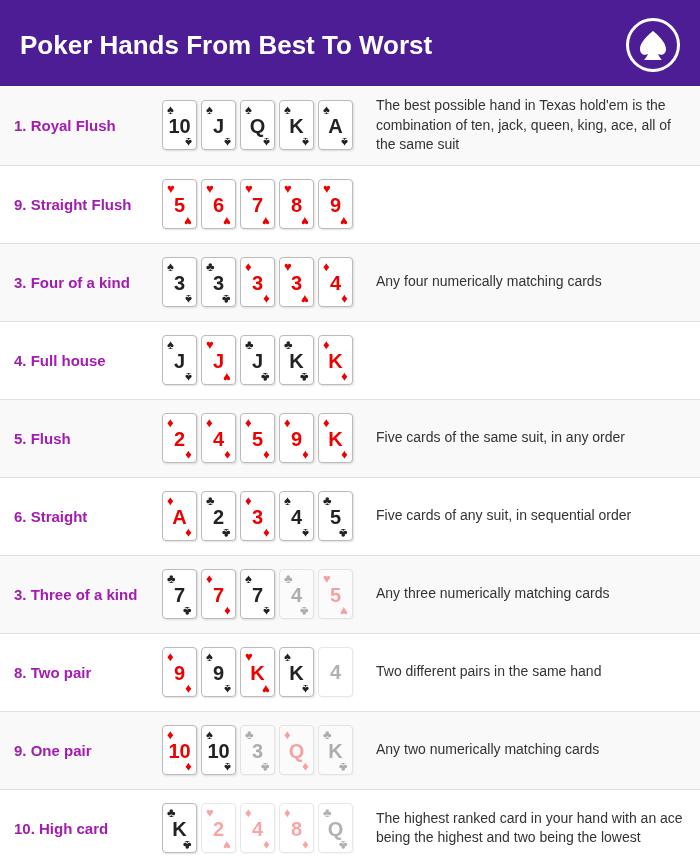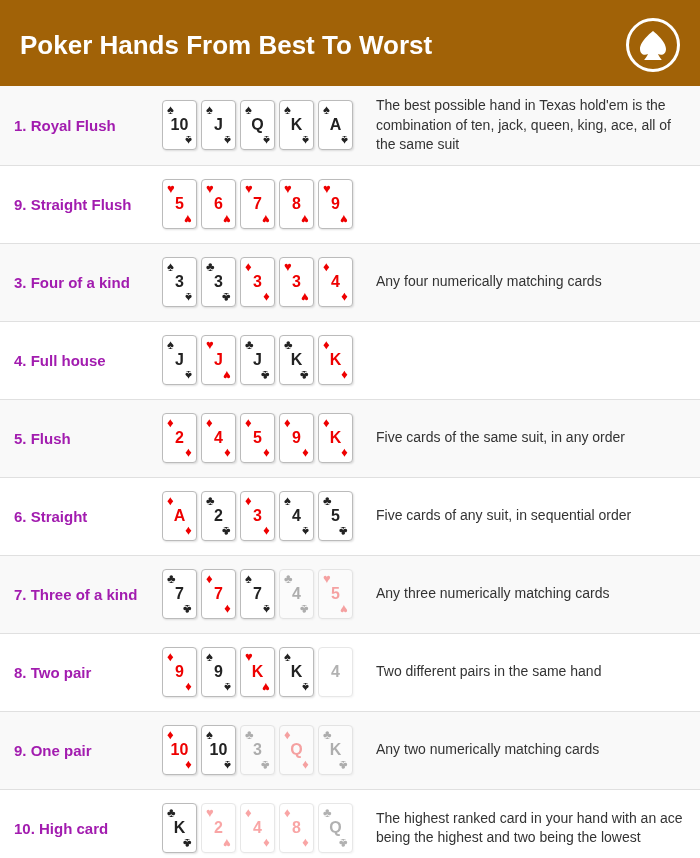--- a/index.html
+++ b/index.html
@@ -3,21 +3,21 @@
   <meta charset="utf-8">
   <style>
     * { box-sizing: border-box; margin: 0; padding: 0; }
     body {
       font-family: Arial, sans-serif;
       background: #fff;
       width: 700px;
       min-height: 858px;
     }
     .header {
-      background: #a16207;
+      background: #4c1d95;
       padding: 18px 20px 14px 20px;
       display: flex;
       align-items: center;
       justify-content: space-between;
     }
     .header-title {
       color: #fff;
       font-size: 26px;
       font-weight: bold;
     }
@@ -72,21 +72,21 @@
     .card.faded {
       opacity: 0.35;
     }
     .card-suit-top {
       font-size: 13px;
       line-height: 1;
       align-self: flex-start;
       margin-left: 2px;
     }
     .card-value {
-      font-size: 16px;
+      font-size: 20px;
       font-weight: bold;
       line-height: 1;
     }
     .card-suit-bottom {
       font-size: 13px;
       line-height: 1;
       align-self: flex-end;
       margin-right: 2px;
       transform: rotate(180deg);
     }
@@ -291,21 +291,21 @@
         </div>
         <div class="card">
           <span class="card-suit-top black">♣</span>
           <span class="card-value black">5</span>
           <span class="card-suit-bottom black">♣</span>
         </div>
       </div>
       <div class="hand-desc">Five cards of any suit, in sequential order</div>
     </div>
     <div class="hand-row">
-      <div class="hand-name">7. Three of a kind</div>
+      <div class="hand-name">3. Three of a kind</div>
       <div class="cards">
         <div class="card">
           <span class="card-suit-top black">♣</span>
           <span class="card-value black">7</span>
           <span class="card-suit-bottom black">♣</span>
         </div>
         <div class="card">
           <span class="card-suit-top red">♦</span>
           <span class="card-value red">7</span>
           <span class="card-suit-bottom red">♦</span>

